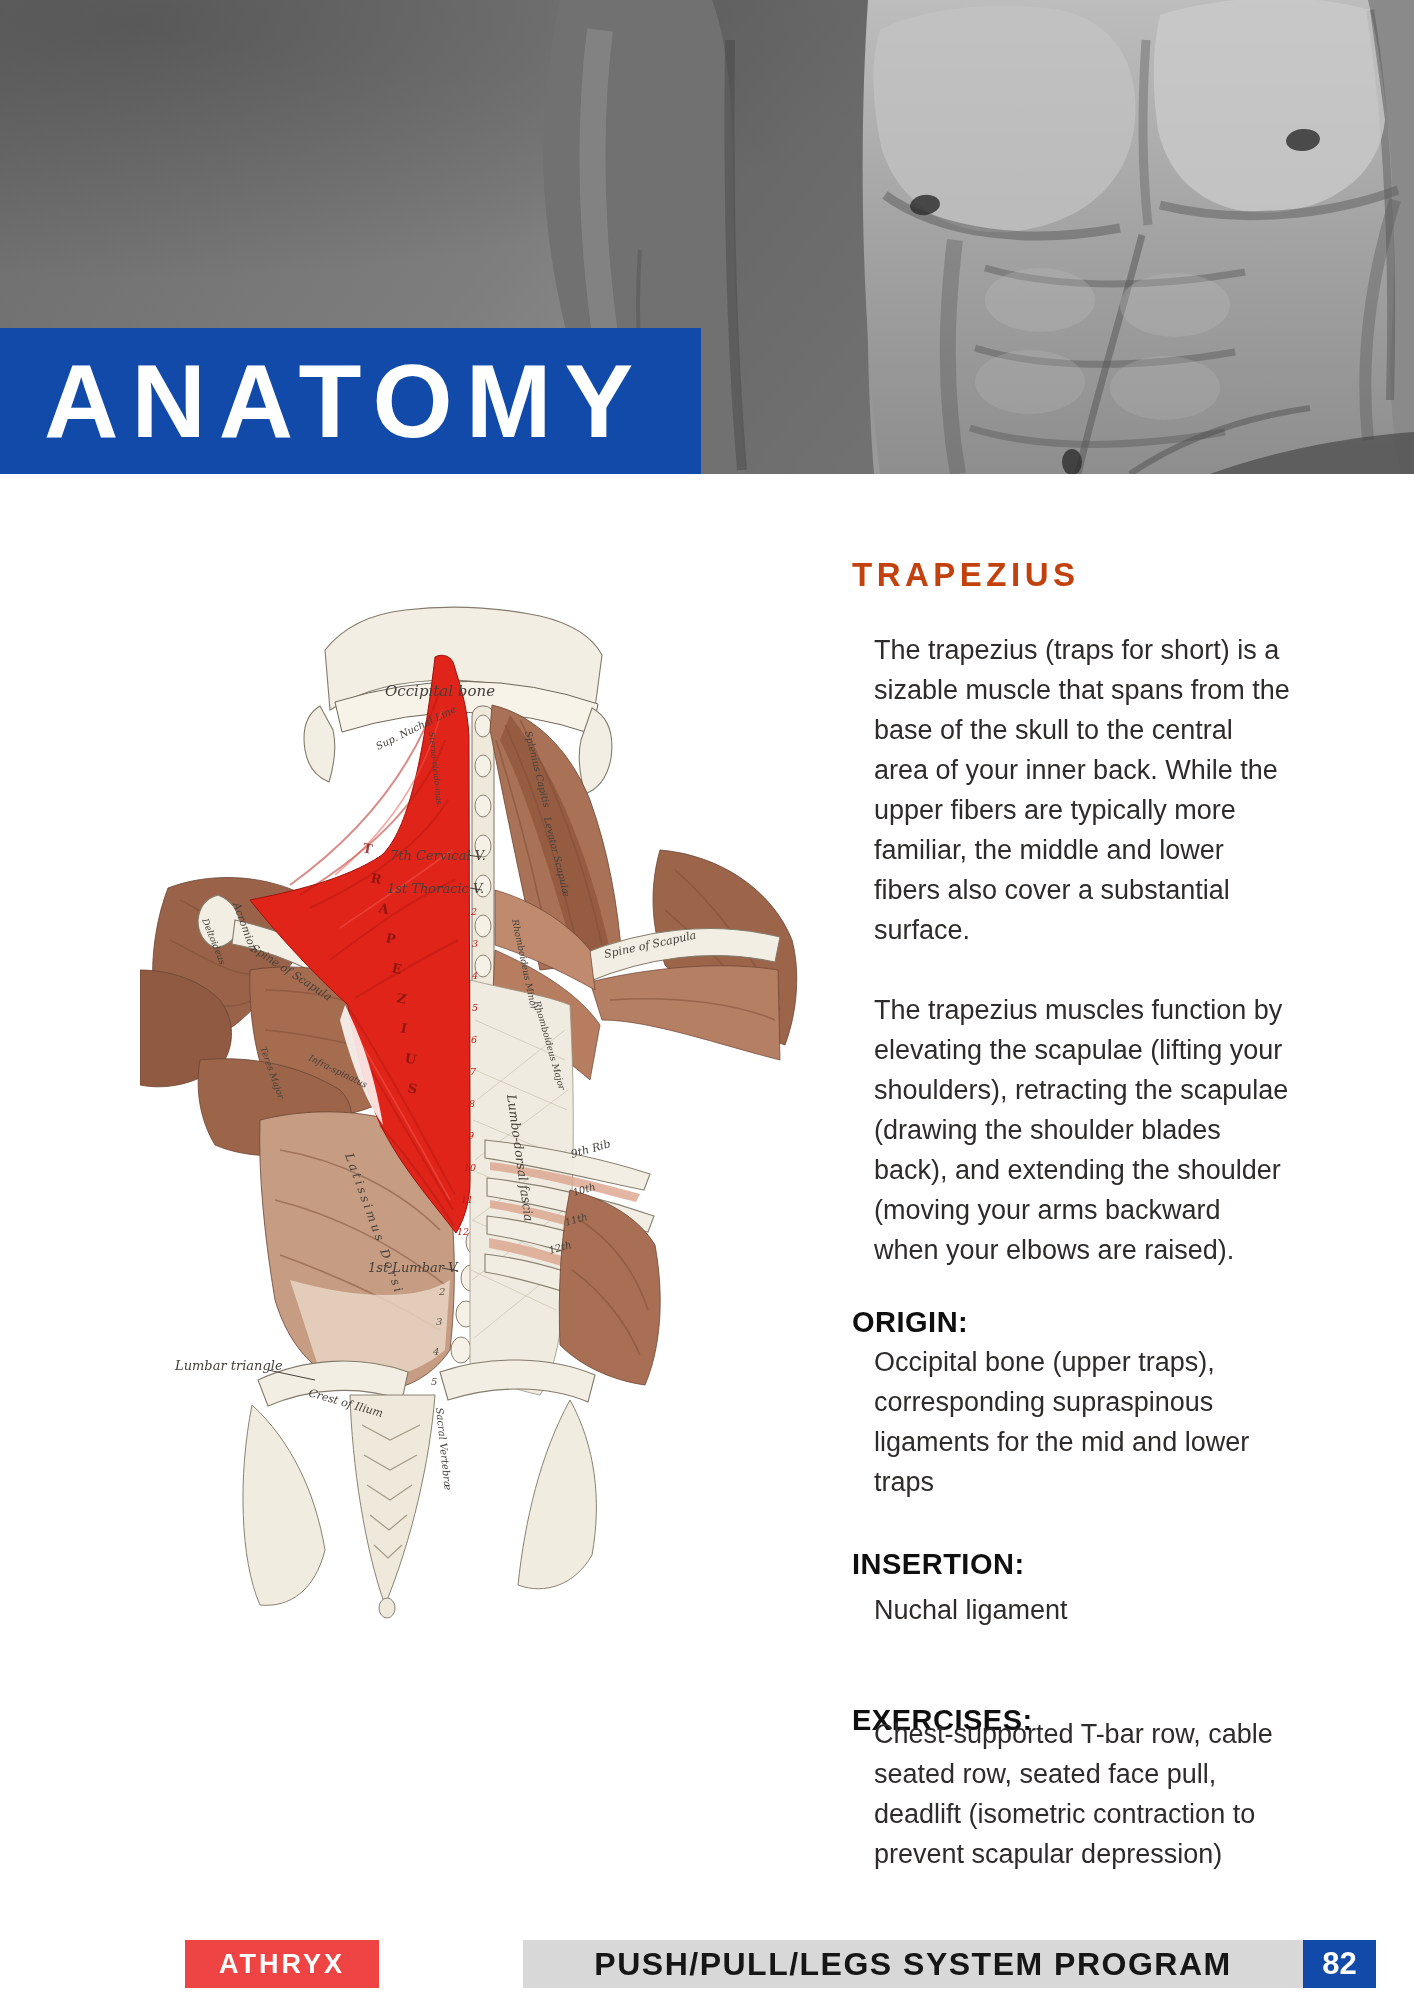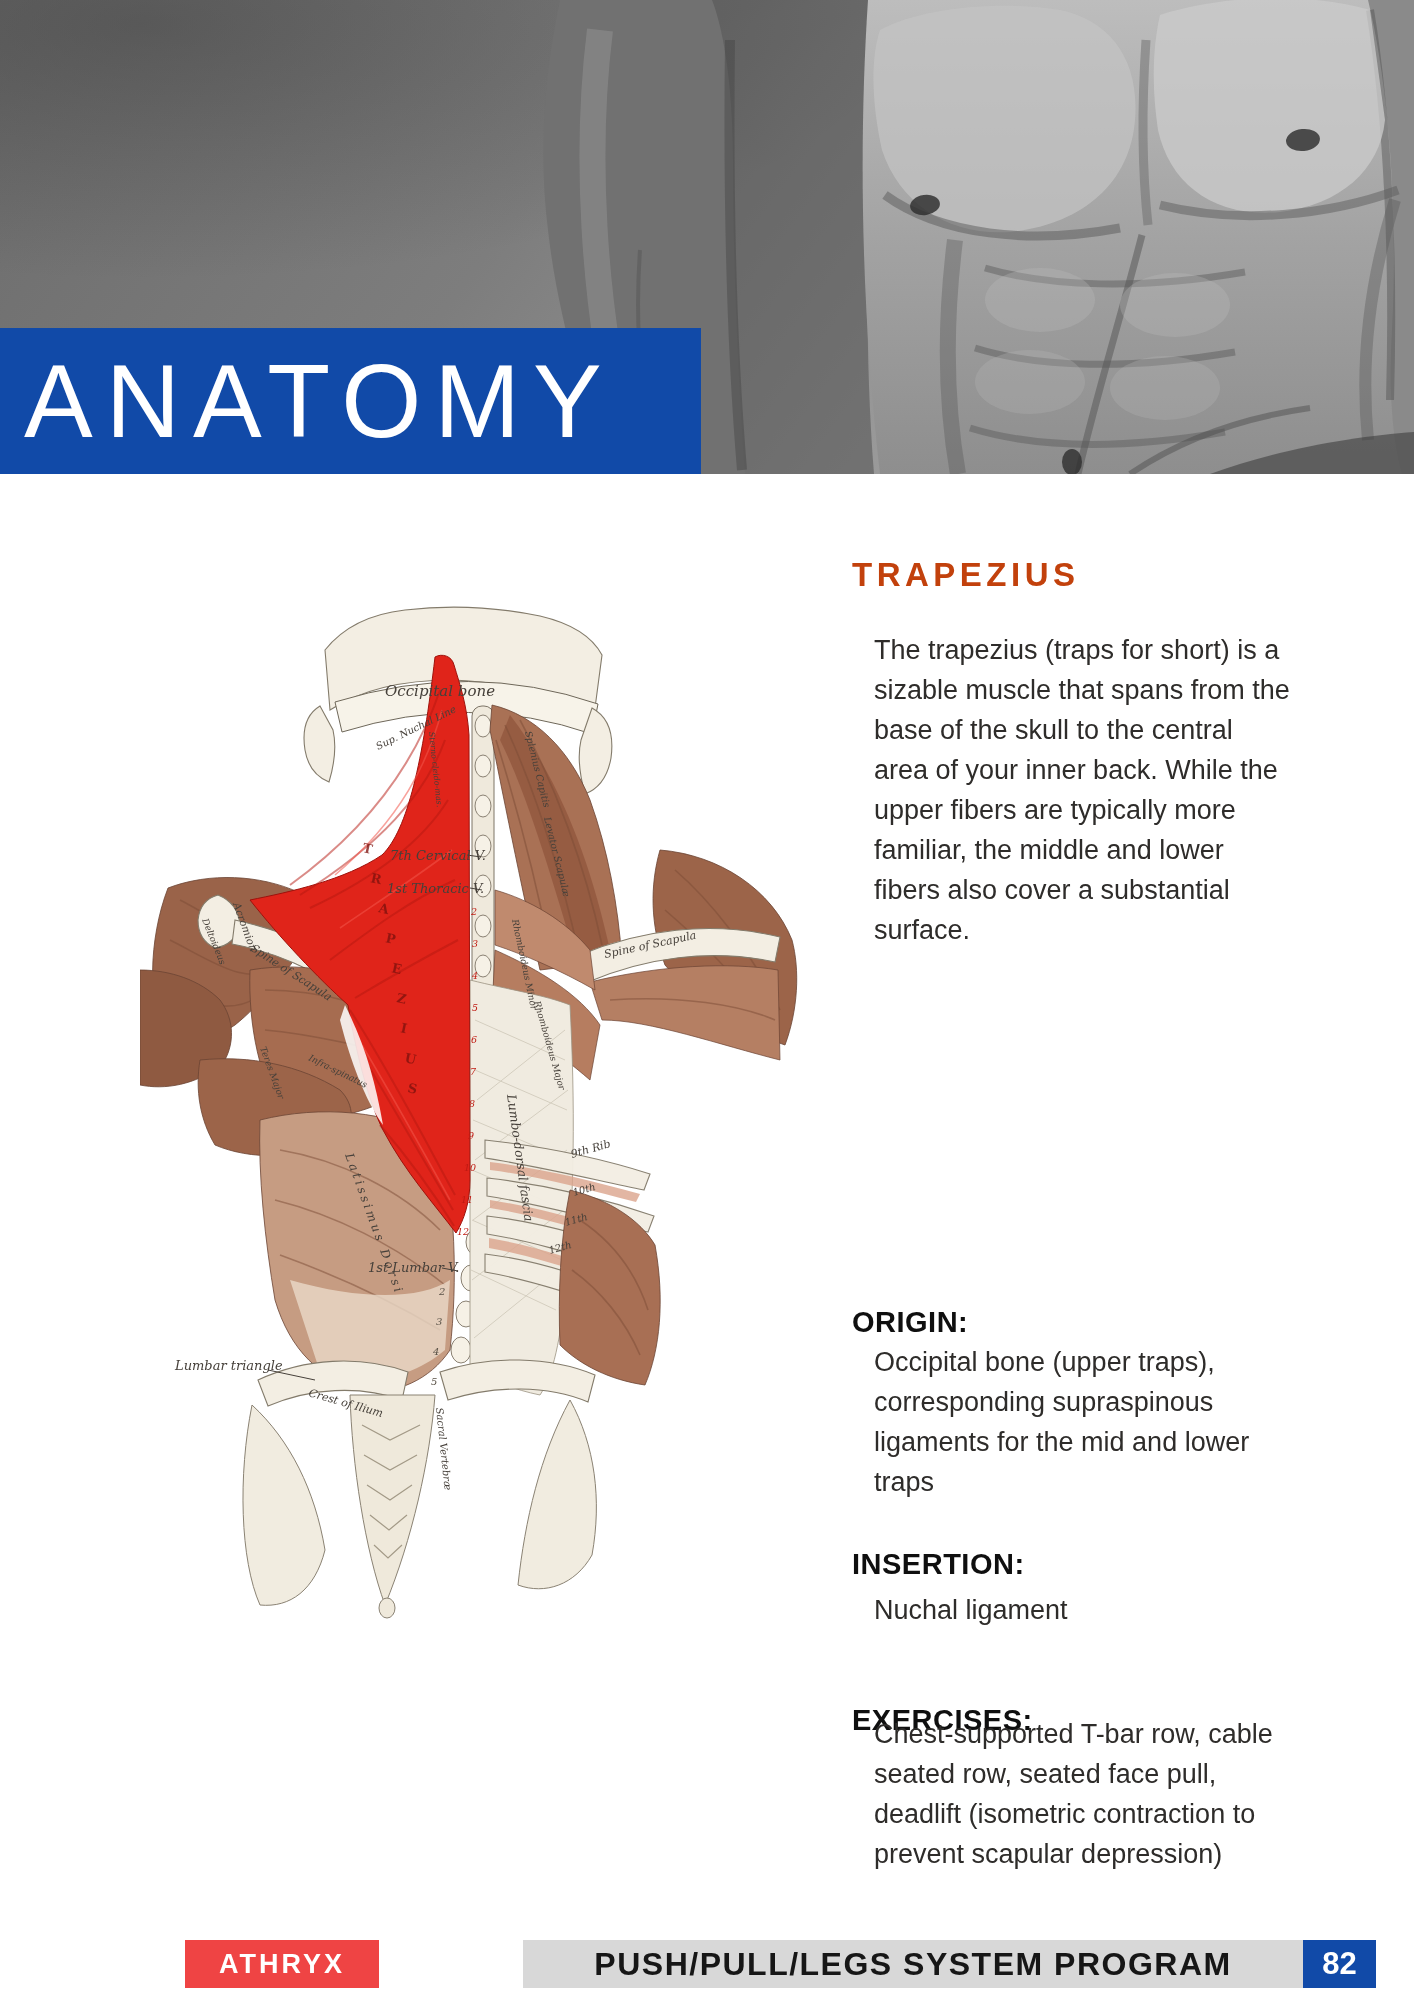--- a/index.html
+++ b/index.html
@@ -3,22 +3,22 @@
 <meta charset="utf-8">
 <style>
   html,body{margin:0;padding:0;background:#e8e8e8;}
   .page{position:relative;width:1414px;height:2000px;background:#ffffff;overflow:hidden;
         font-family:"Liberation Sans","DejaVu Sans",sans-serif;margin:0 auto;}
   
   .hero{position:absolute;left:0;top:0;width:1414px;height:474px;overflow:hidden;}
   .hero svg{display:block;width:100%;height:100%;}
   .anatomy-band{position:absolute;left:0;top:328px;width:701px;height:146px;
         display:flex;align-items:center;}
-  .anatomy-band span{color:#ffffff;font-size:103px;font-weight:400;letter-spacing:13px;
-        padding-left:24px;line-height:1;white-space:nowrap;}
+  .anatomy-band span{color:#ffffff;font-size:103px;font-weight:700;letter-spacing:13px;
+        padding-left:44px;line-height:1;white-space:nowrap;}
   
   .illus{position:absolute;left:140px;top:500px;width:660px;height:1120px;}
   .illus svg{display:block;width:100%;height:100%;}
   .lab{font-family:"DejaVu Serif","Liberation Serif",serif;font-style:italic;fill:#46403a;}
   .musfib{fill:none;stroke:#7b4b36;stroke-width:1.6;opacity:.5;}
   .redfib{fill:none;stroke:#b51710;stroke-width:2;opacity:.5;}
   .redhl{fill:none;stroke:#f2564a;stroke-width:1.6;opacity:.55;}
   .hatch{stroke:#c2bbaa;stroke-width:1;opacity:.6;}
   .bone{fill:#f3eee3;stroke:#837b6b;stroke-width:1.1;}
   
@@ -301,20 +301,27 @@
 
   <div class="abs title">TRAPEZIUS</div>
   <div class="abs para p1">The trapezius (traps for short) is a
 sizable muscle that spans from the
 base of the skull to the central
 area of your inner back. While the
 upper fibers are typically more
 familiar, the middle and lower
 fibers also cover a substantial
 surface.</div>
+  <div class="abs para p2">The trapezius muscles function by
+elevating the scapulae (lifting your
+shoulders), retracting the scapulae
+(drawing the shoulder blades
+back), and extending the shoulder
+(moving your arms backward
+when your elbows are raised).</div>
 
   <div class="abs shead h-origin">ORIGIN:</div>
   <div class="abs para b-origin">Occipital bone (upper traps),
 corresponding supraspinous
 ligaments for the mid and lower
 traps</div>
 
   <div class="abs shead h-insertion">INSERTION:</div>
   <div class="abs para b-insertion">Nuchal ligament</div>
 

